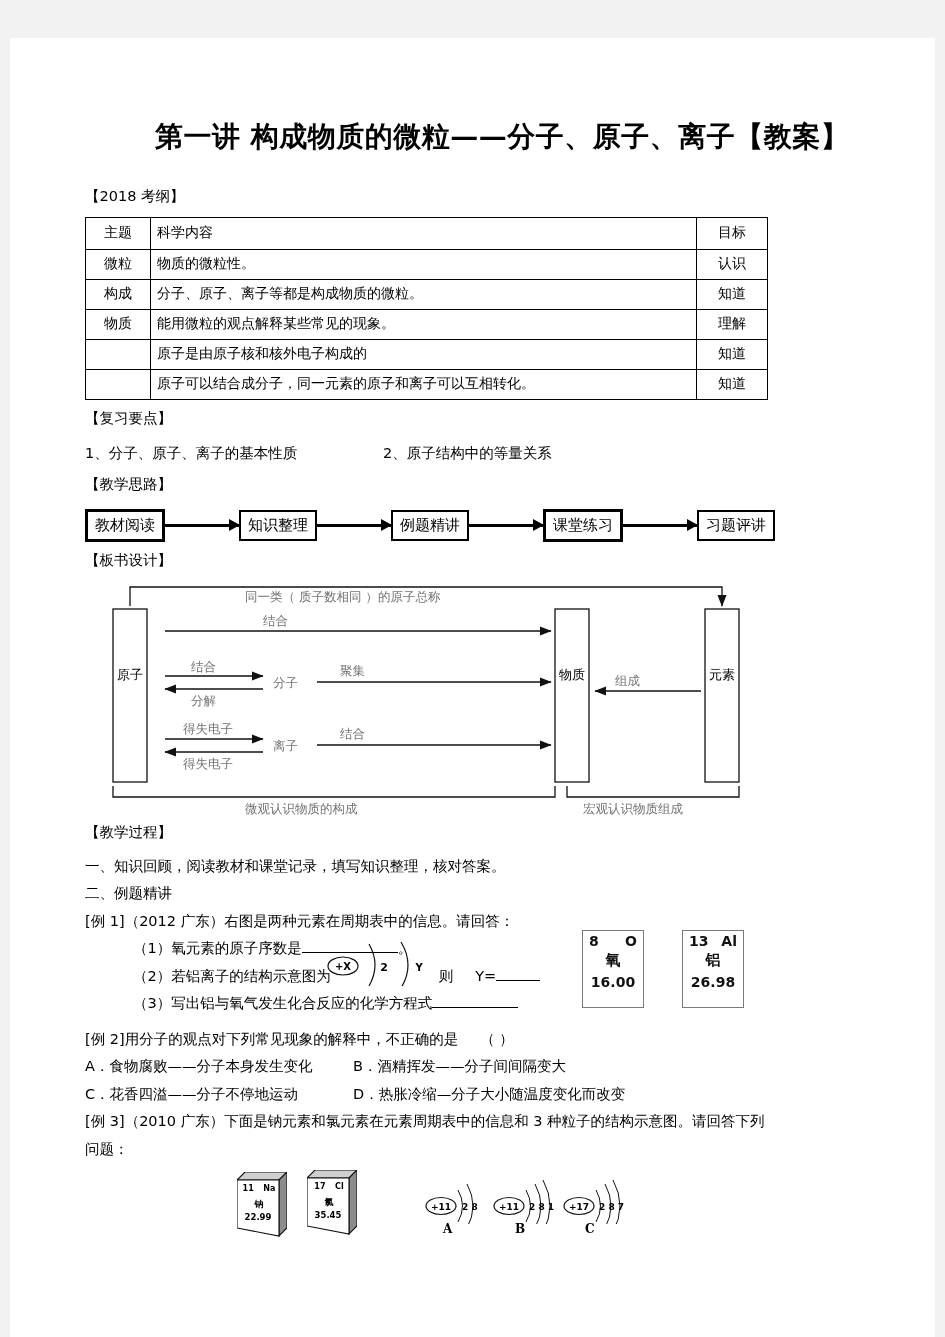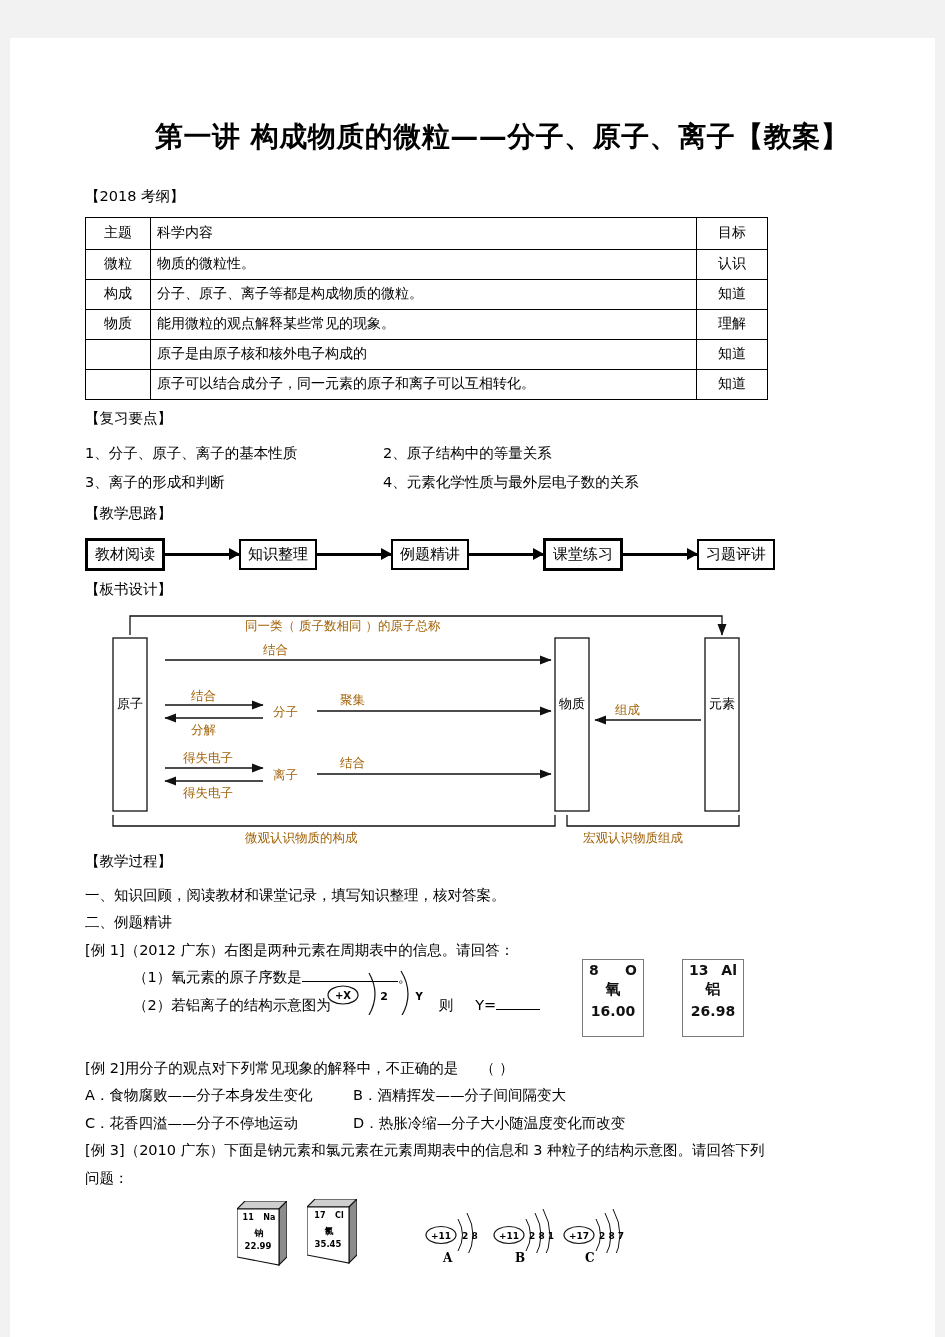--- a/index.html
+++ b/index.html
@@ -75,21 +75,21 @@
     border-left:11px solid #000;
     border-top:6.5px solid transparent;
     border-bottom:6.5px solid transparent;
   }
 
   
   .board{position:relative;width:690px;height:235px;margin:6px 0 6px 0;}
   .board svg{position:absolute;left:0;top:0;}
   .bd-label{
     position:absolute;font-size:12.5px;line-height:1.25;
-    white-space:nowrap;color:#a16207;
+    white-space:nowrap;color:#737373;
   }
   .bd-vert{
     position:absolute;font-size:13px;line-height:1.35;text-align:center;
     width:26px;
   }
 
   
   .ex-block{position:relative;}
   .indent1{margin-left:48px;}
   .blank{
@@ -157,24 +157,20 @@
       <td class="col-goal">知道</td>
     </tr>
   </tbody>
       </table>
 
   <div class="sec-head">【复习要点】</div>
   <div class="review-grid">
     <div class="rrow">
       <div class="c1">1、分子、原子、离子的基本性质</div>
       <div class="c2">2、原子结构中的等量关系</div>
-    </div>
-    <div class="rrow">
-      <div class="c1">3、离子的形成和判断</div>
-      <div class="c2">4、元素化学性质与最外层电子数的关系</div>
     </div>
   </div>
 
   <div class="sec-head" style="margin-top:6px">【教学思路】</div>
   <div class="flow">
     <div class="fbox">教材阅读</div>
     <div class="farrow"></div>
     <div class="fbox thin">知识整理</div>
     <div class="farrow"></div>
     <div class="fbox thin">例题精讲</div>
@@ -248,20 +244,23 @@
     <div class="para">[例 1]（2012 广东）右图是两种元素在周期表中的信息。请回答：</div>
 
     <div class="para indent1">
       <span>（1）氧元素的原子序数是</span><span class="blank" style="width:96px;"></span><span>。</span>
     </div>
 
     <div class="para indent1">
       <span>（2）若铝离子的结构示意图为</span><span style="display:inline-block;width:108px;"></span><span>则</span><span style="display:inline-block;width:22px;"></span><span>Y=</span><span class="blank" style="width:44px;"></span>
     </div>
 
+    <div class="para indent1">
+      <span>（3）写出铝与氧气发生化合反应的化学方程式</span><span class="blank" style="width:86px;"></span>
+    </div>
 
     <svg class="ionsketch" style="left:240px;top:32px;" width="120" height="46">
       <ellipse cx="18" cy="26" rx="15" ry="9" fill="none" stroke="#111" stroke-width="1.2"></ellipse>
       <text x="18" y="30" font-size="10" text-anchor="middle" font-family="DejaVu Sans, sans-serif" font-weight="bold">+X</text>
       <path d="M 44 4 Q 56 25 44 46" fill="none" stroke="#111" stroke-width="1.2"></path>
       <path d="M 76 2 Q 90 25 76 48" fill="none" stroke="#111" stroke-width="1.2"></path>
       <text x="59" y="31" font-size="11" text-anchor="middle" font-family="DejaVu Sans, sans-serif" font-weight="bold">2</text>
       <text x="94" y="31" font-size="10" text-anchor="middle" font-family="DejaVu Sans, sans-serif" font-weight="bold">Y</text>
     </svg>
 

